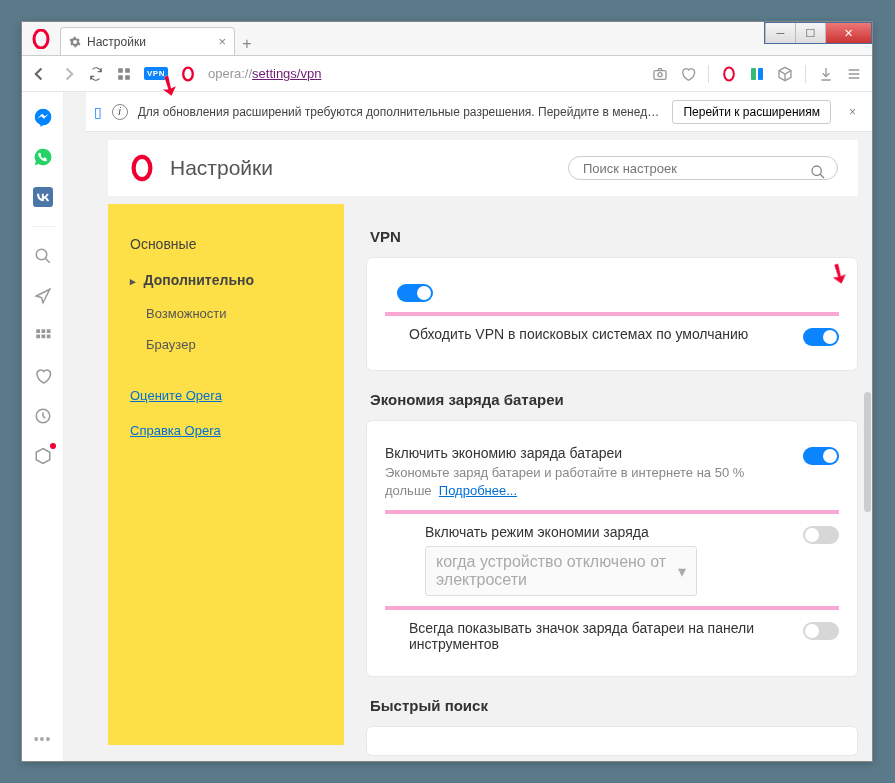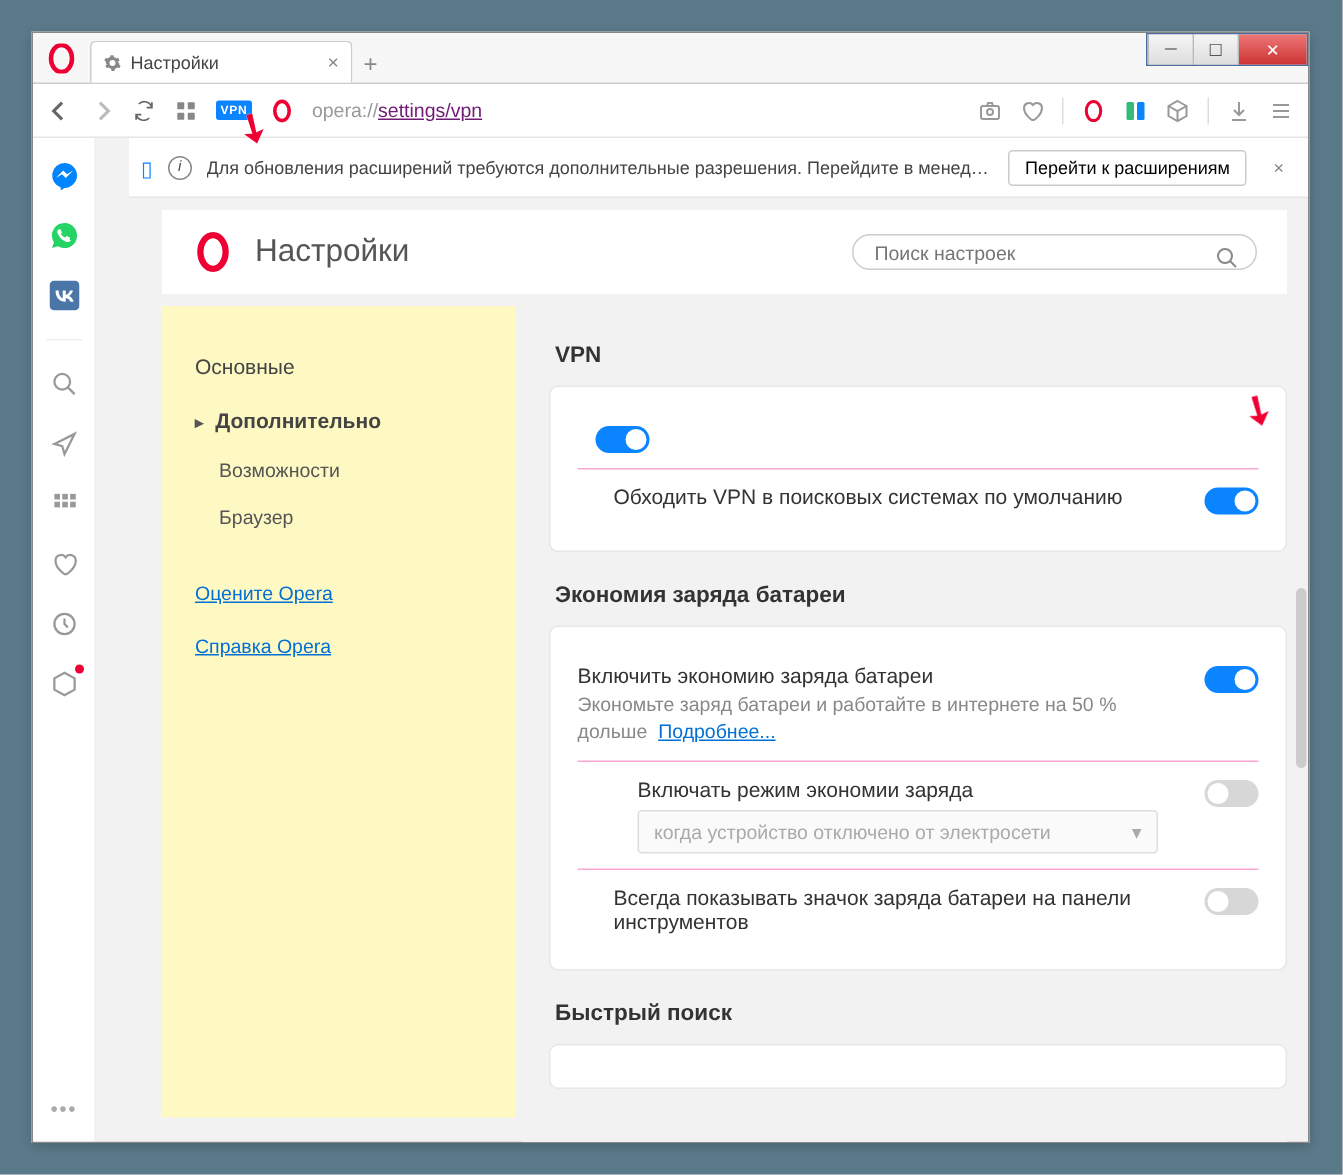--- a/index.html
+++ b/index.html
@@ -39,43 +39,43 @@
 .info-pill { width: 16px; height: 16px; border: 1px solid #888; border-radius: 50%; display: flex; align-items: center; justify-content: center; font-size: 10px; font-style: italic; }
 .ext-btn { margin-left: auto; border: 1px solid #ccc; padding: 4px 10px; border-radius: 3px; background: #fff; font-size: 12px; }
 .close-x { padding: 0 8px; color: #888; }
 
 .header-row { position: absolute; top: 48px; left: 44px; right: 14px; height: 56px; background: #fff; display: flex; align-items: center; padding: 0 20px; gap: 14px; }
 .header-title { font-size: 21px; color: #555; font-weight: 400; }
 .search-wrap { margin-left: auto; position: relative; }
 .search-input { width: 270px; height: 24px; border: 1px solid #ccc; border-radius: 17px; padding: 0 36px 0 14px; font-size: 13px; color: #888; outline: none; }
 .search-icon { position: absolute; right: 12px; top: 8px; color: #888; }
 
-.nav-panel { position: absolute; top: 112px; left: 44px; width: 236px; bottom: 16px; background: #fef9c3; padding: 22px 0 0 22px; font-size: 14px; }
+.nav-panel { position: absolute; top: 112px; left: 44px; width: 236px; bottom: 16px; background: #fde047; padding: 22px 0 0 22px; font-size: 14px; }
 .nav-item { padding: 10px 0; color: #444; }
 .nav-item.active-parent { font-weight: bold; }
 .nav-sub { padding: 8px 0 8px 16px; color: #555; font-size: 13px; }
 .nav-link { color: #006fd6; text-decoration: underline; display: block; margin-top: 28px; font-size: 13px; }
 .nav-item.active-parent::before { content: "▸"; margin-right: 8px; font-size: 11px; color: #555; }
 
 .main { position: absolute; top: 112px; left: 284px; right: 14px; bottom: 0; overflow-y: auto; background: #f2f2f2; padding: 18px 0 20px 18px; }
 .section-head { font-size: 15px; color: #333; font-weight: 600; margin: 6px 0 12px 4px; }
 .card { background: #fff; border: 1px solid #e7e7e7; border-radius: 6px; padding: 14px 18px; margin-bottom: 20px; }
 .row { display: flex; align-items: flex-start; padding: 10px 0; }
-.row + .row { border-top: 1px solid #f9a8d4; }
+.row + .row { border-top: 4px solid #f9a8d4; }
 .row.indent { padding-left: 24px; }
 .row.indent2 { padding-left: 40px; justify-content: space-between; }
 .row-body { flex: 1; }
 .row-title { font-size: 14px; color: #333; }
 .row-desc { font-size: 13px; color: #888; margin-top: 3px; line-height: 1.4; max-width: 390px; }
 .link { color: #006fd6; text-decoration: underline; }
 .toggle { width: 36px; height: 18px; border-radius: 9px; background: #0a84ff; position: relative; flex-shrink: 0; margin-left: 12px; margin-top: 2px; }
 .toggle::after { content: ""; position: absolute; width: 14px; height: 14px; background: #fff; border-radius: 50%; top: 2px; right: 2px; }
 .toggle.off { background: #d7d7d7; }
 .toggle.off::after { right: auto; left: 2px; }
-.select-fake { display: flex; align-items: center; border: 1px solid #ddd; border-radius: 3px; padding: 6px 10px; color: #aaa; font-size: 13px; width: 347px; justify-content: space-between; margin-top: 6px; background: #fafafa; }
+.select-fake { display: flex; align-items: center; border: 1px solid #ddd; border-radius: 3px; padding: 6px 10px; color: #aaa; font-size: 16px; width: 272px; justify-content: space-between; margin-top: 6px; background: #fafafa; }
 
 .scrollbar-ind { position: absolute; right: 1px; top: 300px; width: 7px; height: 120px; background: #ccc; border-radius: 4px; }
 .red-arrow { position: absolute; color: #e03; font-size: 26px; font-weight: bold; z-index: 50; pointer-events: none; text-shadow: 0 0 1px #fff; }
 svg { display: block; }
 </style>
 </head>
 <body>
 
 <div class="window">
 

